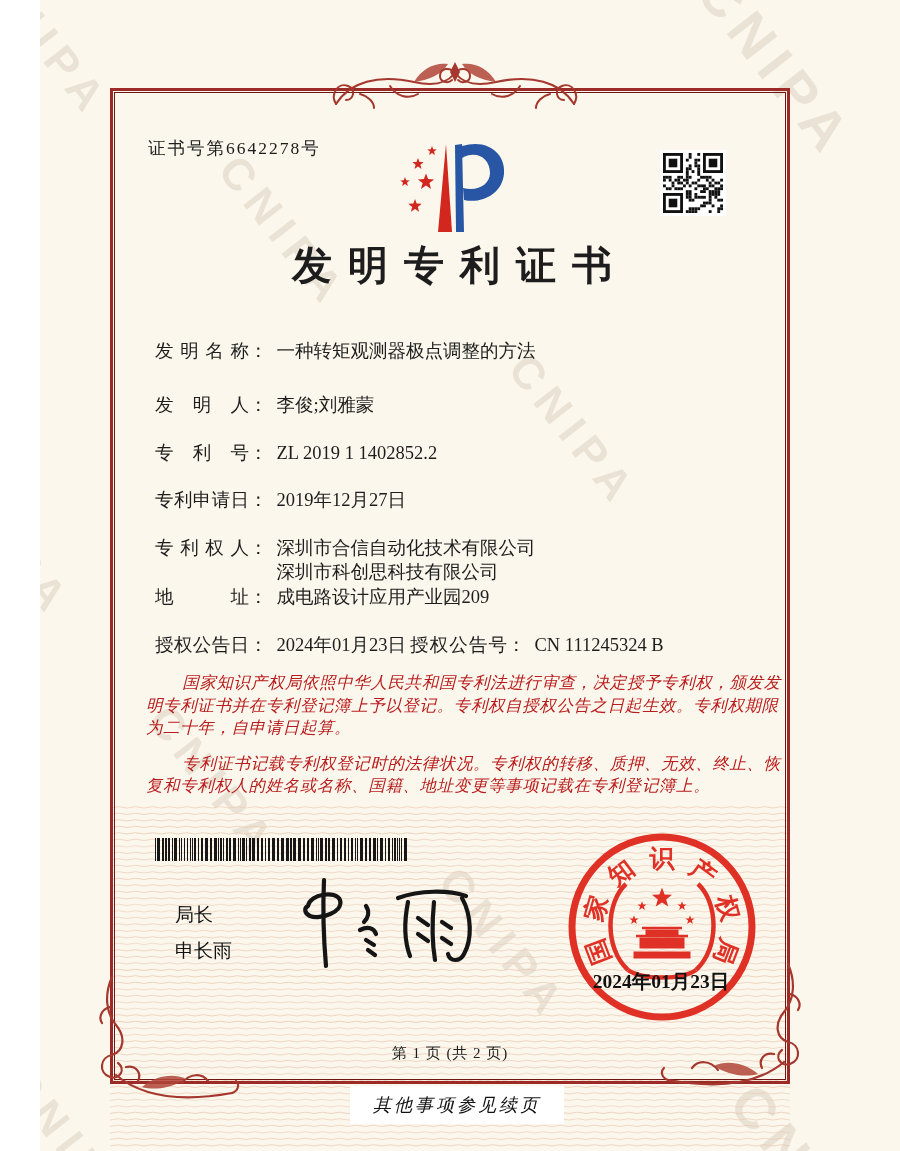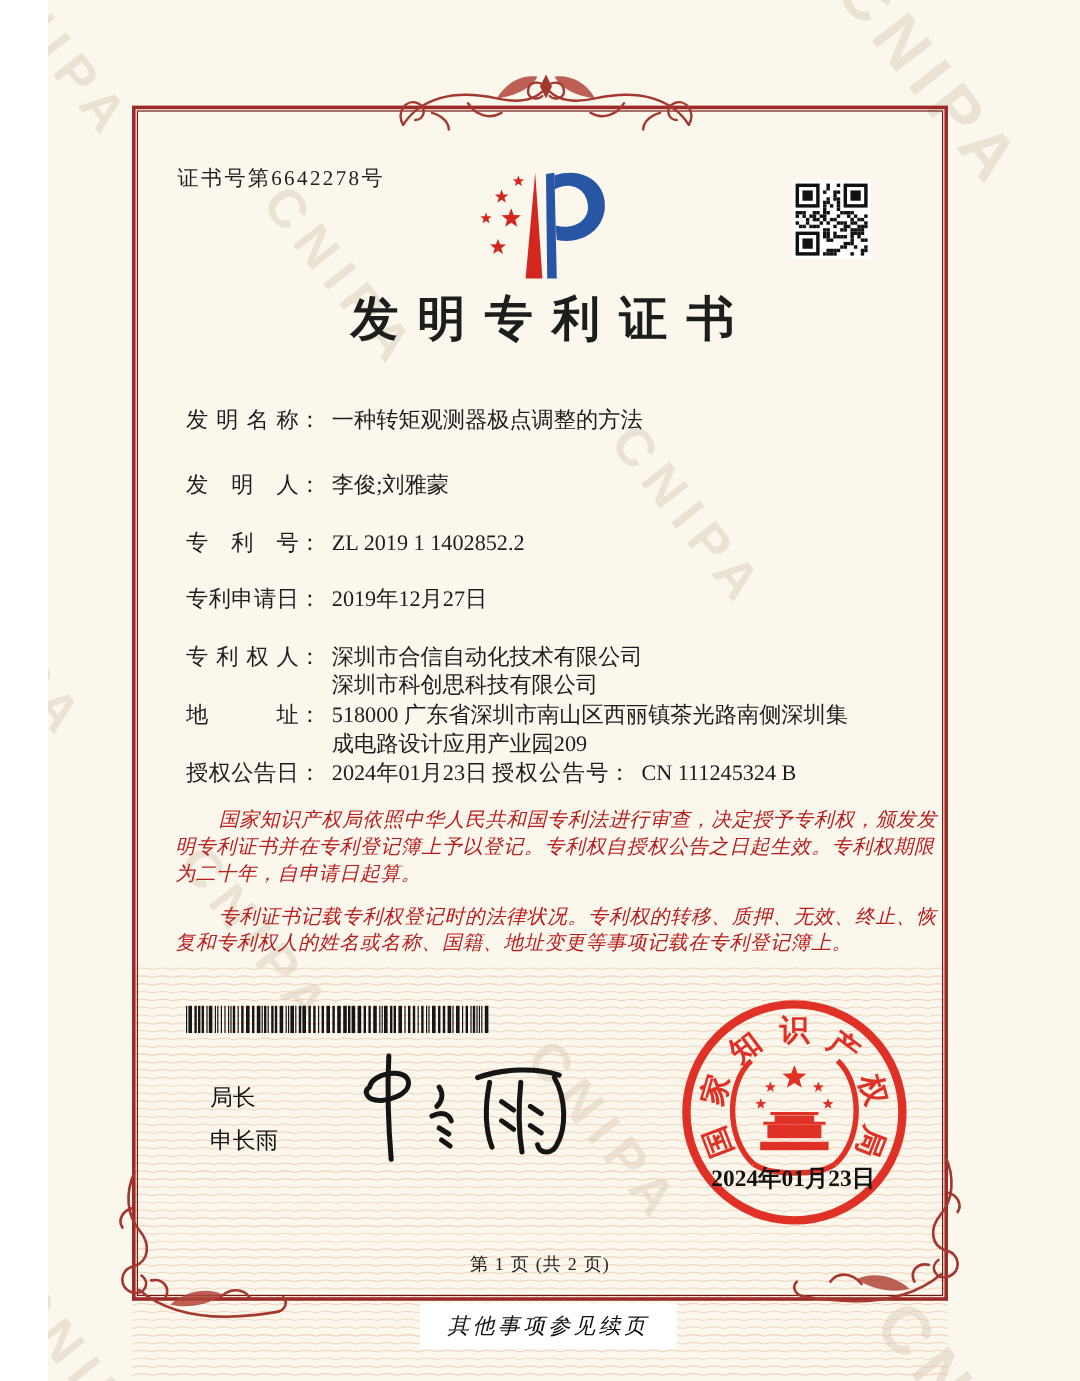--- a/index.html
+++ b/index.html
@@ -342,21 +342,20 @@
       <div>深圳市科创思科技有限公司</div>
     </span>
   </div>
   <div class="row" style="top:585px">
     <span class="lbl js-justify">
         <span>地</span>
         <span>址</span>
       </span>
       <span class="colon">：</span>
     <span class="val">
-      <div>518000 广东省深圳市南山区西丽镇茶光路南侧深圳集</div>
       <div>成电路设计应用产业园209</div>
     </span>
   </div>
   <div class="row" style="top:633px">
     <span class="lbl js-justify">
         <span>授</span>
         <span>权</span>
         <span>公</span>
         <span>告</span>
         <span>日</span>

